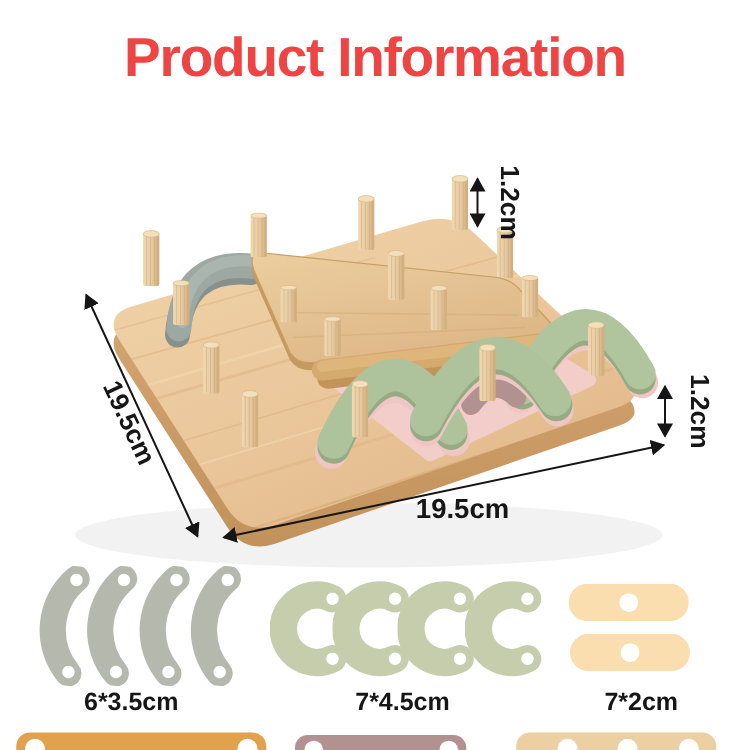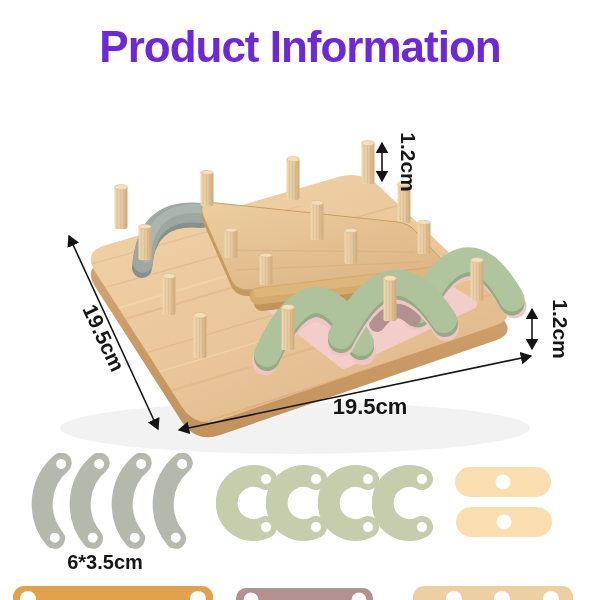--- a/index.html
+++ b/index.html
@@ -1,19 +1,19 @@
 <!DOCTYPE html>
 <html><head>
 <meta charset="utf-8">
 <style>
   html,body{margin:0;padding:0;background:#ffffff;}
   .page{position:relative;width:600px;height:600px;background:#fff;overflow:hidden;
         font-family:"Liberation Sans",sans-serif;}
   .title{position:absolute;top:22px;left:0;width:600px;text-align:center;
-         font-size:44px;font-weight:800;letter-spacing:-1px;color:#6d28d9;}
+         font-size:44px;font-weight:800;letter-spacing:-1px;color:#ef4444;}
   .stage{position:absolute;inset:0;}
   .piece-label{position:absolute;top:551px;width:150px;text-align:center;
                font-size:20px;font-weight:700;color:#161616;}
   .dim{font-family:"Liberation Sans",sans-serif;font-size:21px;font-weight:600;fill:#161616;}
   .dim-lg{font-family:"Liberation Sans",sans-serif;font-size:22px;font-weight:600;fill:#161616;}
 </style>
 </head>
 <body>
 
 <div class="page">
@@ -190,14 +190,16 @@
       <circle cx="359" cy="600" r="7.5" fill="#ffffff"></circle>
 
       <rect x="413" y="586" width="160" height="24" rx="11" fill="#eccfa3"></rect>
       <circle cx="454" cy="599" r="8" fill="#ffffff"></circle>
       <circle cx="502" cy="599" r="8" fill="#ffffff"></circle>
       <circle cx="551" cy="599" r="8" fill="#ffffff"></circle>
     </g>
   </svg>
 
   <div class="piece-label" style="left:30px;">6*3.5cm</div>
+  <div class="piece-label" style="left:247px;">7*4.5cm</div>
+  <div class="piece-label" style="left:438px;">7*2cm</div>
 
 </div>
 
 </body></html>

